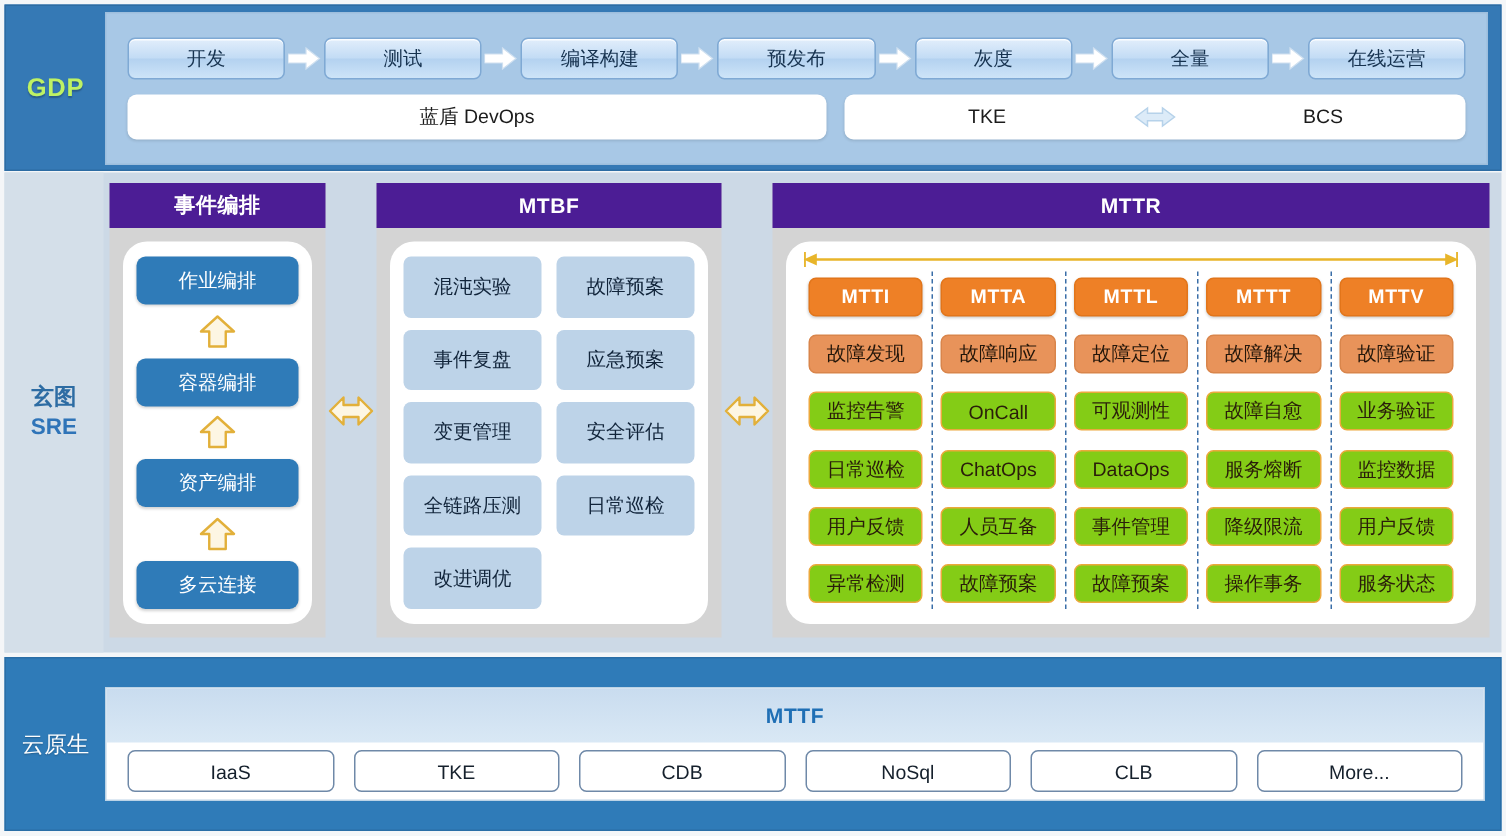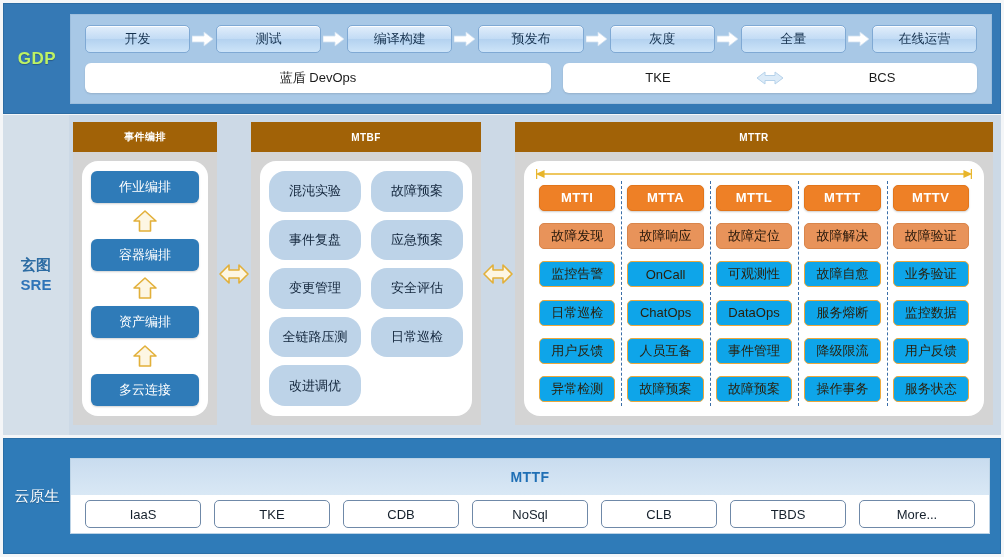--- a/index.html
+++ b/index.html
@@ -30,21 +30,21 @@
     flex: 0 0 66px;
     text-align: center;
     color: #bef264;
     font-size: 17px;
     font-weight: bold;
     letter-spacing: 0.5px;
     text-shadow: 0 1px 1px rgba(0,0,0,0.25);
   }
   .gdp-panel {
     flex: 1 1 auto;
-    height: 90px;
+    height: 102px;
     margin-right: 8px;
     background: #a8c8e6;
     border: 1px solid #9dbedd;
     display: flex;
     flex-direction: column;
     justify-content: center;
     padding: 6px 10px;
   }
   .pipeline-row {
     display: flex;
@@ -146,23 +146,23 @@
     gap: 0;
   }
   .col-card {
     background: #d4d4d4;
     display: flex;
     flex-direction: column;
     height: 303px;
   }
   .col-header {
     height: 30px;
-    background: #a16207;
+    background: #4c1d95;
     color: #fff;
-    font-size: 10px;
+    font-size: 14px;
     font-weight: bold;
     display: flex;
     align-items: center;
     justify-content: center;
     letter-spacing: 0.4px;
   }
   .col-inner {
     flex: 1 1 auto;
     margin: 9px;
     background: #ffffff;
@@ -209,21 +209,21 @@
   
   .mtbf-grid {
     display: grid;
     grid-template-columns: 1fr 1fr;
     grid-auto-rows: 1fr;
     gap: 8px 10px;
     height: 100%;
   }
   .mtbf-chip {
     background: #bdd3e8;
-    border-radius: 16px;
+    border-radius: 5px;
     display: flex;
     align-items: center;
     justify-content: center;
     font-size: 13px;
     color: #11243a;
     white-space: nowrap;
   }
 
   
   .mttr-inner {
@@ -268,21 +268,21 @@
     box-shadow: 0 1px 2px rgba(0,0,0,0.2);
     letter-spacing: 0.5px;
   }
   .chip-sub {
     background: #e8935a;
     color: #23160a;
     border: 1px solid #dd accumulate;
     border: 1px solid #d9854b;
   }
   .chip-item {
-    background: #0ea5e9;
+    background: #84cc16;
     color: #2a1e0a;
     border: 1px solid #eca83c;
   }
   .vdivider {
     position: absolute;
     top: 0; bottom: 0;
     width: 0;
     border-left: 1px dashed #3a6ea8;
   }
 
@@ -587,19 +587,18 @@
   <div class="cloud-section">
     <div class="cloud-label">云原生</div>
     <div class="cloud-panel">
       <div class="cloud-header">MTTF</div>
       <div class="cloud-row" id="cloud-row">
           <div class="cloud-chip">IaaS</div>
           <div class="cloud-chip">TKE</div>
           <div class="cloud-chip">CDB</div>
           <div class="cloud-chip">NoSql</div>
           <div class="cloud-chip">CLB</div>
-          <div class="cloud-chip">TBDS</div>
           <div class="cloud-chip">More...</div>
         </div>
     </div>
   </div>
 
 </div>
 
 </body></html>

